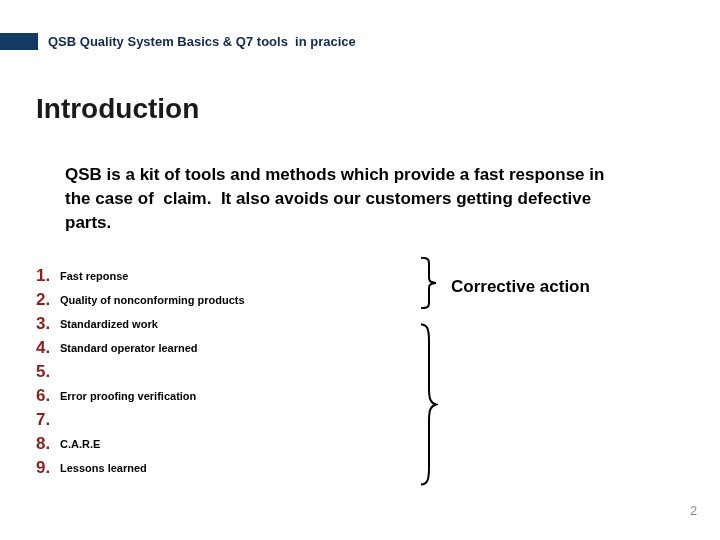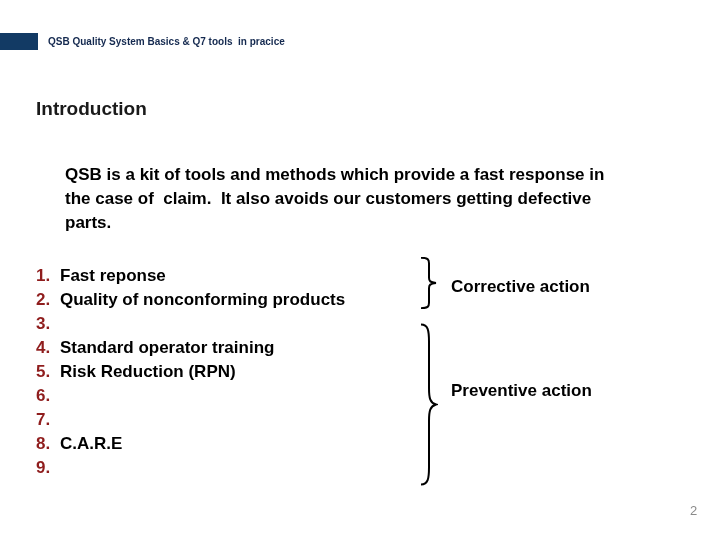--- a/index.html
+++ b/index.html
@@ -14,29 +14,29 @@
 
   
   .header-bar {
     position: absolute; left: 0; top: 33px;
     width: 38px; height: 17px;
     background: var(--navy, #123a64);
   }
   .header-title {
     position: absolute; left: 48px; top: 33px;
     height: 17px; line-height: 17px;
-    font-size: 10px; font-weight: bold;
+    font-size: 13px; font-weight: bold;
     color: var(--title-text, #14294f);
     white-space: pre;
   }
 
   
   .heading {
     position: absolute; left: 36px; top: 96px;
-    font-size: 19px; font-weight: bold;
+    font-size: 28px; font-weight: bold;
     color: #1a1a1a; line-height: 26px;
   }
 
   
   .intro {
     position: absolute; left: 36px; top: 163px;
     width: 660px;
     font-size: 17px; font-weight: bold; color: #000;
     line-height: 24px;
     white-space: pre-wrap;
@@ -48,21 +48,21 @@
     position: absolute; left: 36px; top: 264px;
     width: 380px;
   }
   .tool-row { display: flex; line-height: 24px; }
   .tool-num {
     width: 24px; flex: 0 0 24px;
     font-size: 17px; font-weight: bold;
     color: var(--num-red, #8f1d1d);
   }
   .tool-text {
-    font-size: 17px; font-weight: bold; color: #000;
+    font-size: 11px; font-weight: bold; color: #000;
     white-space: pre;
   }
 
   
   .brace { position: absolute; }
   .brace svg { display: block; width: 100%; height: 100%; }
   .brace-corrective { left: 418px; top: 257px; width: 20px; height: 52px; }
   .brace-preventive { left: 418px; top: 322px; width: 20px; height: 165px; }
 
   
@@ -100,59 +100,60 @@
     <span class="tool-text">Fast reponse</span>
   </div>
 
   <div class="tool-row">
     <span class="tool-num">2.</span>
     <span class="tool-text">Quality of nonconforming products</span>
   </div>
 
   <div class="tool-row">
     <span class="tool-num">3.</span>
+    <span class="tool-text">Standardized work</span>
   </div>
 
   <div class="tool-row">
     <span class="tool-num">4.</span>
-    <span class="tool-text">Standard operator training</span>
+    <span class="tool-text">Standard operator learned</span>
   </div>
 
   <div class="tool-row">
     <span class="tool-num">5.</span>
-    <span class="tool-text">Risk Reduction (RPN)</span>
   </div>
 
   <div class="tool-row">
     <span class="tool-num">6.</span>
+    <span class="tool-text">Error proofing verification</span>
   </div>
 
   <div class="tool-row">
     <span class="tool-num">7.</span>
   </div>
 
   <div class="tool-row">
     <span class="tool-num">8.</span>
     <span class="tool-text">C.A.R.E</span>
   </div>
 
   <div class="tool-row">
     <span class="tool-num">9.</span>
+    <span class="tool-text">Lessons learned</span>
   </div>
 </div>
 
   <div class="brace brace-corrective">
     <svg viewBox="0 0 20 100" preserveAspectRatio="none" aria-hidden="true">
       <path d="M3,1.5 C10,1.5 11,5 11,12 L11,40 C11,46 12,49 18,50 C12,51 11,54 11,60 L11,88 C11,95 10,98.5 3,98.5" fill="none" stroke="#000" stroke-width="2" vector-effect="non-scaling-stroke"></path>
     </svg>
   </div>
   <div class="group-label label-corrective">Corrective action</div>
 
   <div class="brace brace-preventive">
     <svg viewBox="0 0 20 100" preserveAspectRatio="none" aria-hidden="true">
       <path d="M3,1.5 C10,1.5 11,5 11,12 L11,40 C11,46 12,49 18,50 C12,51 11,54 11,60 L11,88 C11,95 10,98.5 3,98.5" fill="none" stroke="#000" stroke-width="2" vector-effect="non-scaling-stroke"></path>
     </svg>
   </div>
-  <div class="group-label label-preventive">Preventive action</div>
 
   <div class="page-number">2</div>
 
 </div>
 
 </body></html>

